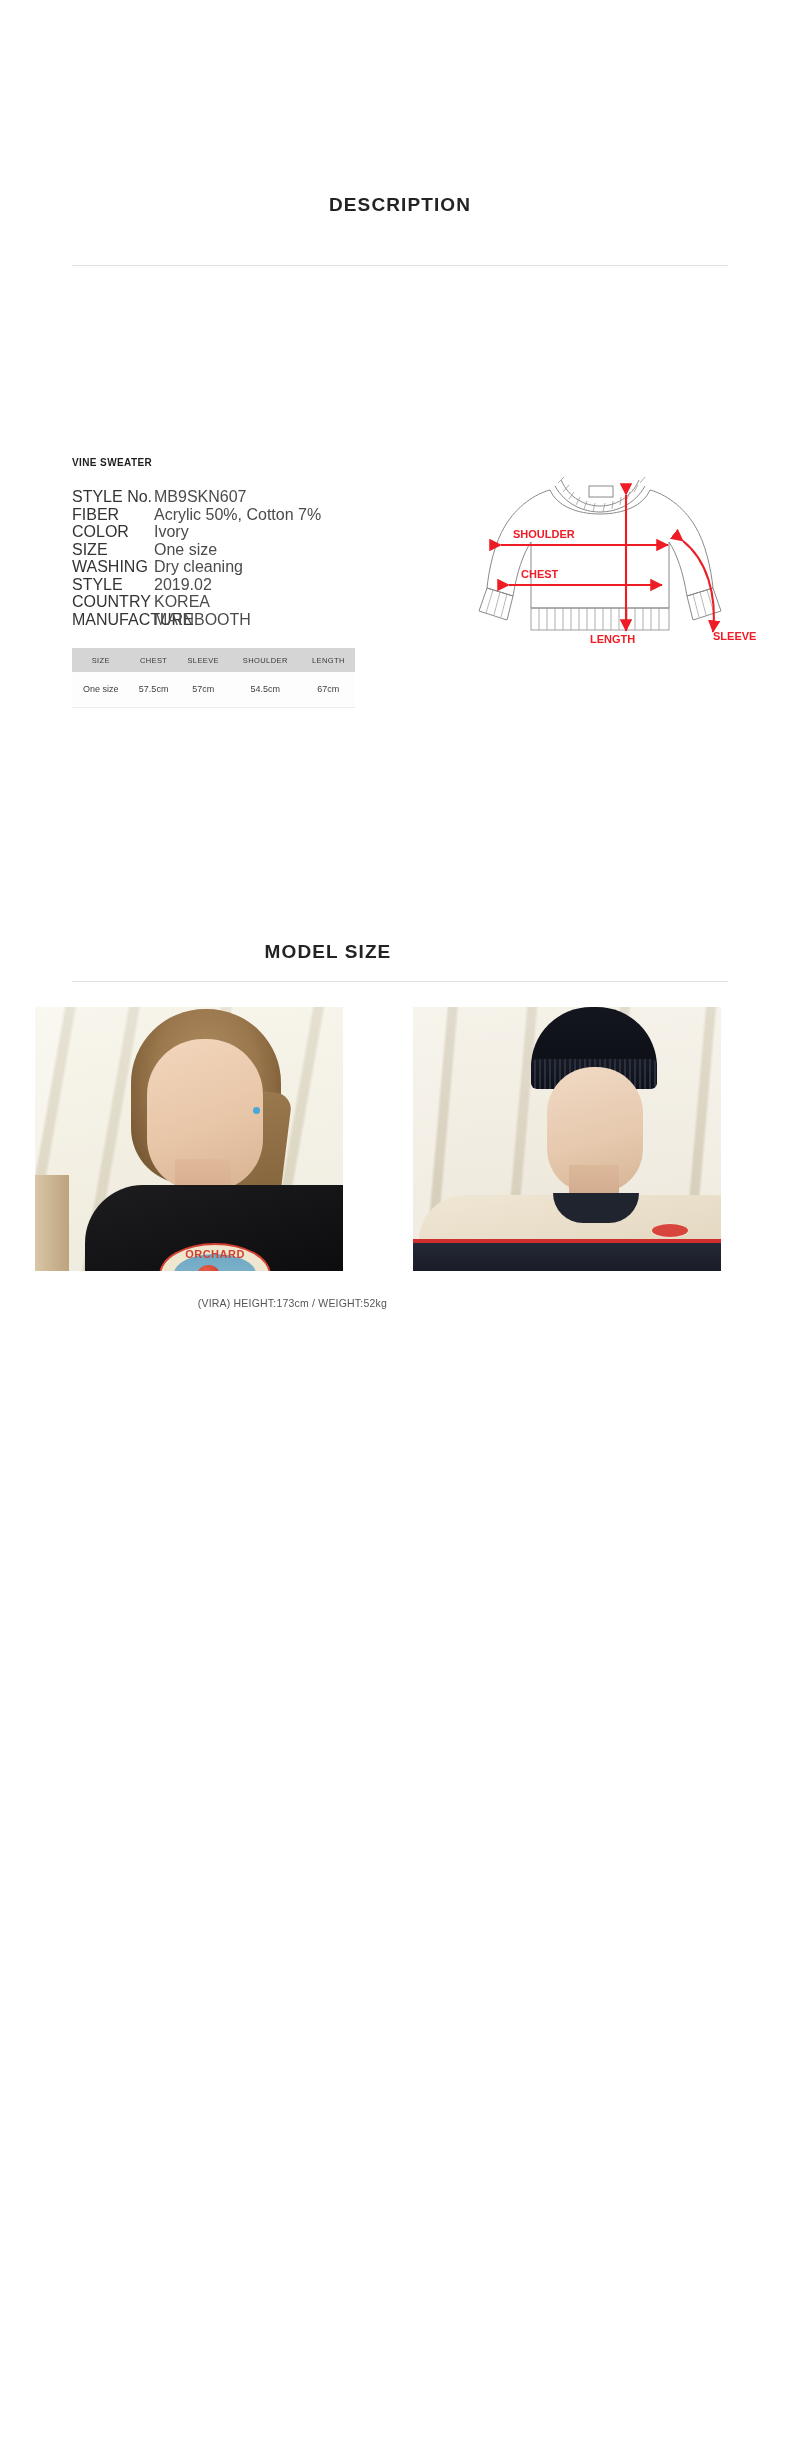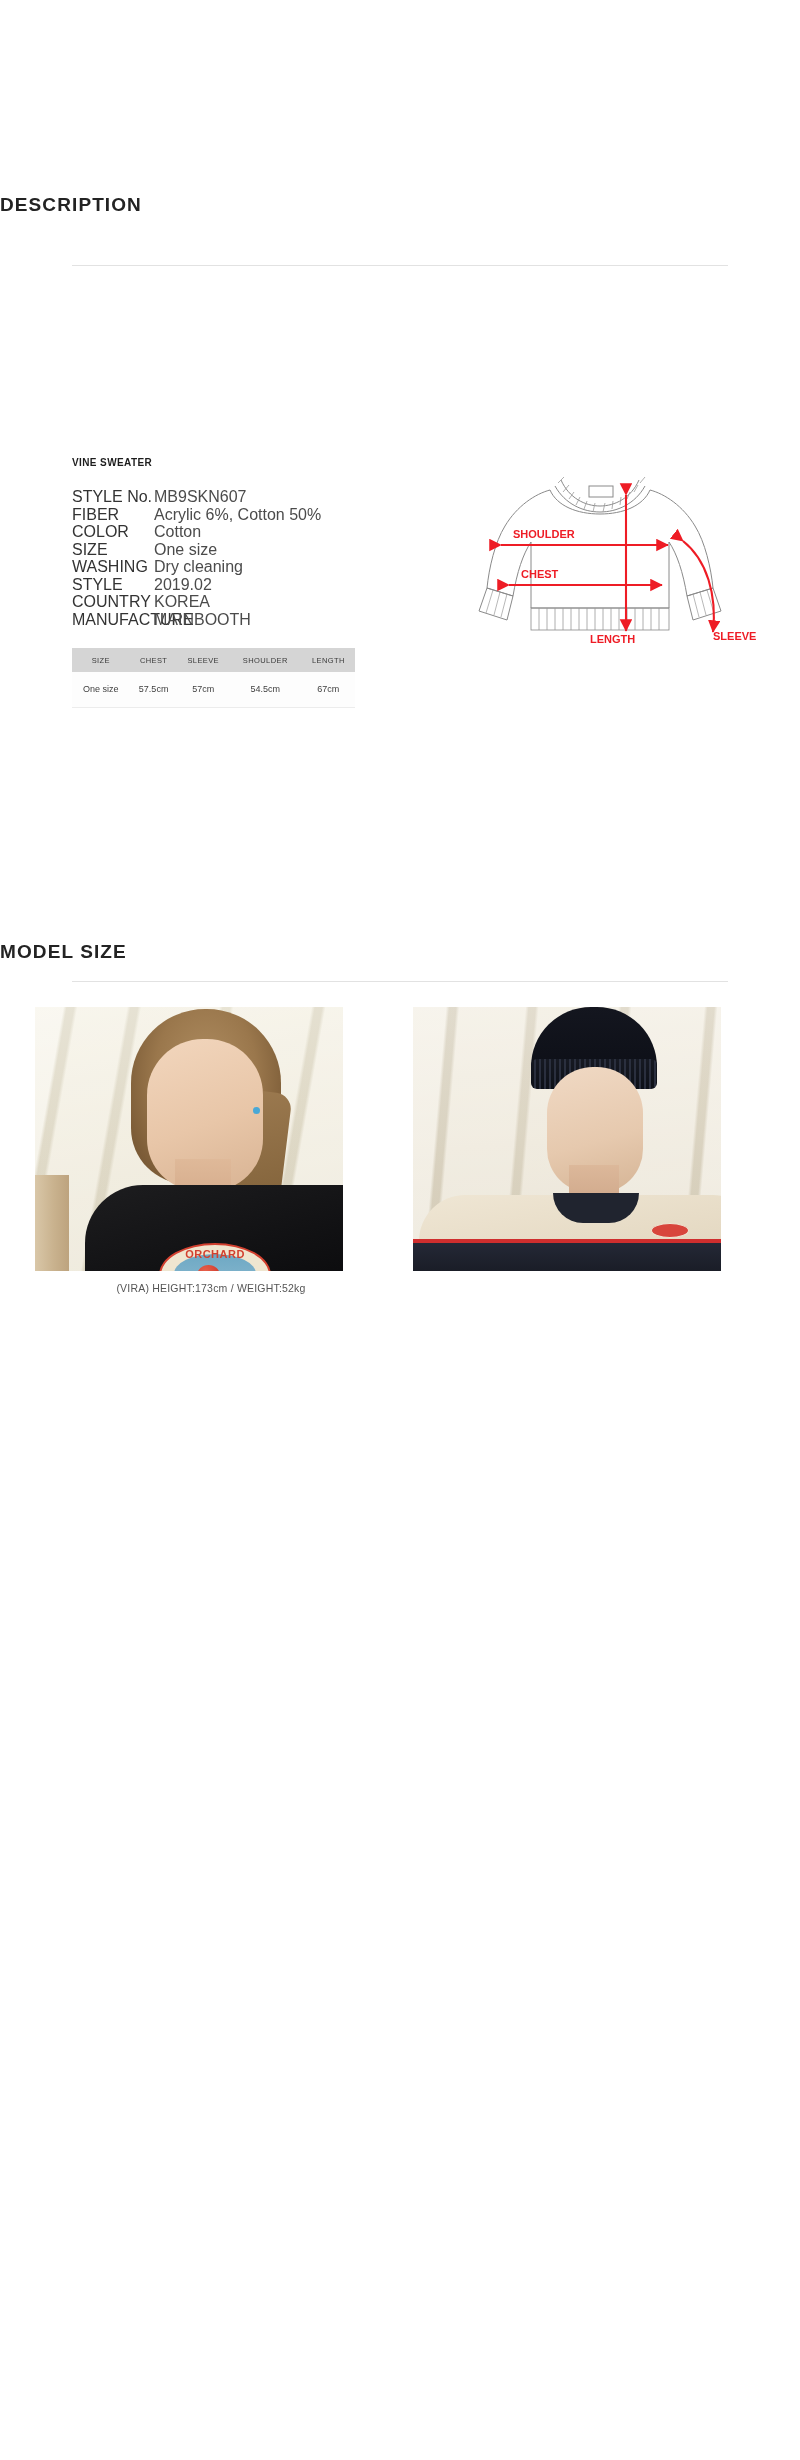--- a/index.html
+++ b/index.html
@@ -6,20 +6,21 @@
   html, body {
     width: 800px;
     background: #ffffff;
     font-family: "Liberation Sans", sans-serif;
     color: #2e2e2e;
   }
   body { width: 800px; height: 2460px; position: relative; overflow: hidden; }
 
   
   .section-head {
+    text-align: center;
     font-size: 19px;
     font-weight: bold;
     letter-spacing: 1.1px;
     color: #232323;
   }
   .rule {
     height: 1px;
     background: #e2e2e2;
     border: 0;
   }
@@ -86,24 +87,24 @@
     justify-content: space-between;
   }
   .model-card { width: 352px; }
   .photo {
     width: 308px;
     height: 264px;
     position: relative;
     overflow: hidden;
   }
   .caption {
-    text-align: center;
+    text-align: right;
     font-size: 10.5px;
     color: #555555;
-    padding-top: 11px;
+    padding-top: 26px;
     letter-spacing: .2px;
   }
 
   
   .bg-curtain-a {
     position: absolute; inset: 0;
     background:
       linear-gradient(100deg, rgba(255,255,255,.55) 0 8%, rgba(0,0,0,.05) 9% 11%, rgba(255,255,255,.4) 12% 26%,
         rgba(0,0,0,.05) 27% 29%, rgba(255,255,255,.35) 30% 52%, rgba(0,0,0,.04) 53% 55%,
         rgba(255,255,255,.4) 56% 78%, rgba(0,0,0,.05) 79% 81%, rgba(255,255,255,.45) 82% 100%),
@@ -232,25 +233,25 @@
 
 <div id="product-info">
   <div id="product-title">VINE SWEATER</div>
   <div id="spec-list">
       <div class="spec-row">
         <div class="spec-key">STYLE No.</div>
         <div class="spec-val">MB9SKN607</div>
       </div>
       <div class="spec-row">
         <div class="spec-key">FIBER</div>
-        <div class="spec-val">Acrylic 6%, Cotton 50%</div>
+        <div class="spec-val">Acrylic 50%, Cotton 7%</div>
       </div>
       <div class="spec-row">
         <div class="spec-key">COLOR</div>
-        <div class="spec-val">Cotton</div>
+        <div class="spec-val">Ivory</div>
       </div>
       <div class="spec-row">
         <div class="spec-key">SIZE</div>
         <div class="spec-val">One size</div>
       </div>
       <div class="spec-row">
         <div class="spec-key">WASHING</div>
         <div class="spec-val">Dry cleaning</div>
       </div>
       <div class="spec-row">

